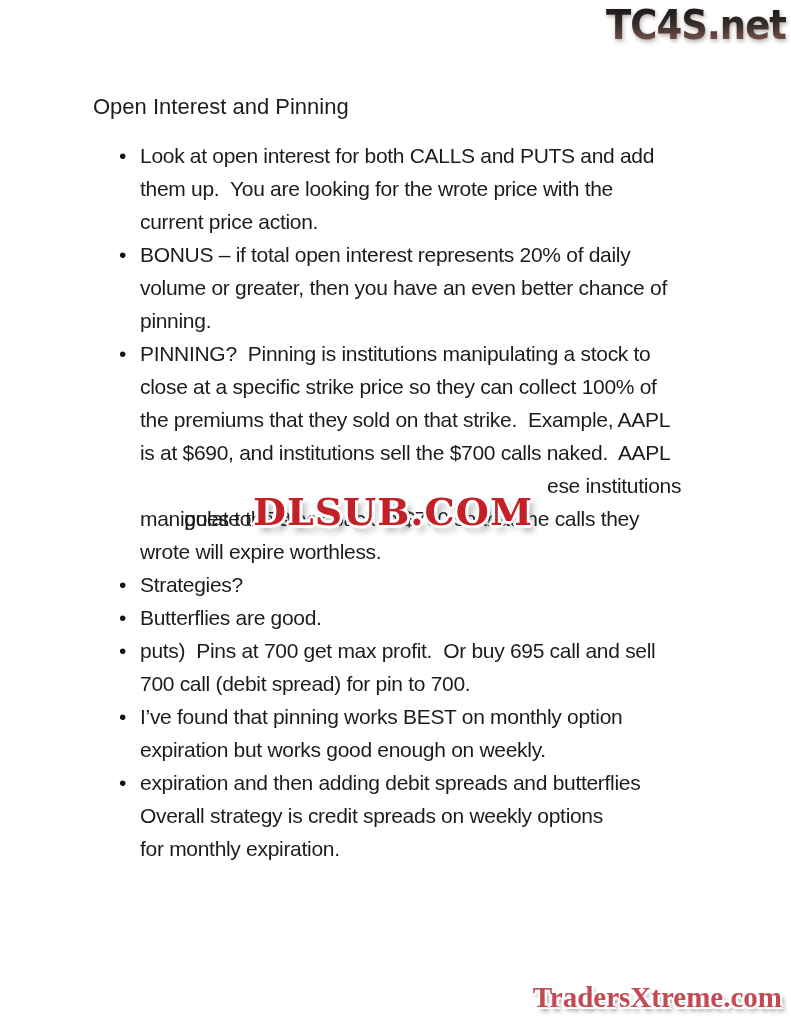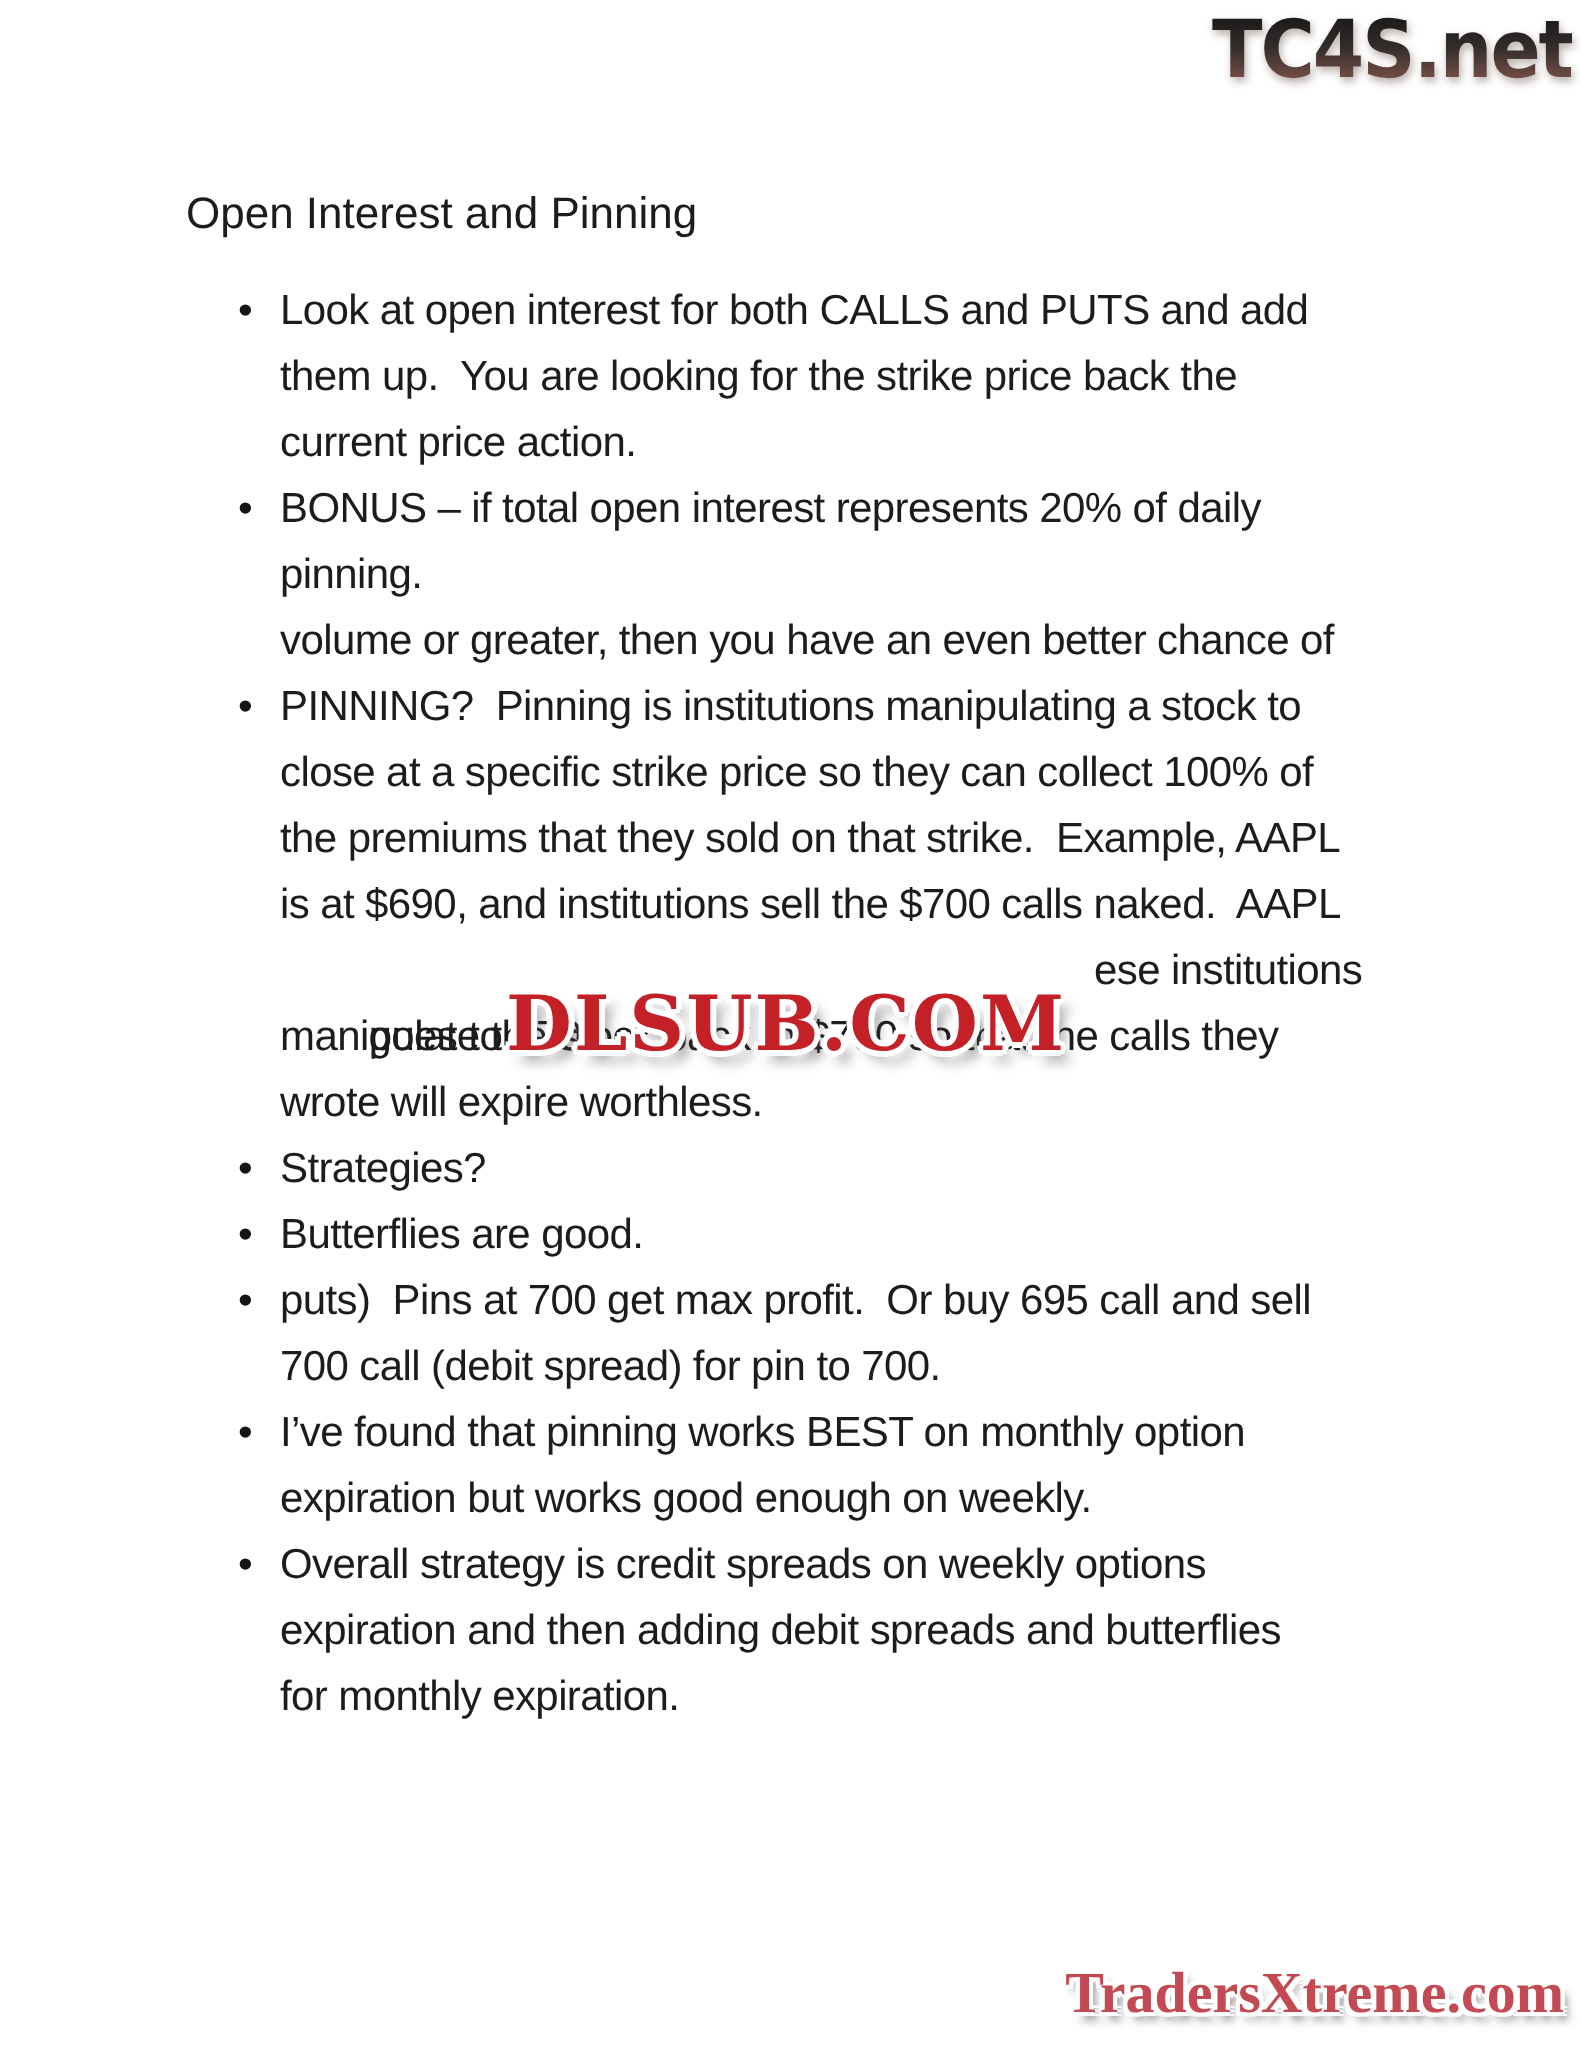--- a/index.html
+++ b/index.html
@@ -64,29 +64,29 @@
 
   <div class="logo">TC4S.net</div>
 
   <div class="title">Open Interest and Pinning</div>
 
   <div class="bullets">
 
     <div class="bullet">
       <span class="marker">•</span>
       <div class="line">Look at open interest for both CALLS and PUTS and add</div>
-      <div class="line">them up.  You are looking for the strike price back the</div>
+      <div class="line">them up.  You are looking for the wrote price with the</div>
       <div class="line">current price action.</div>
     </div>
 
     <div class="bullet">
       <span class="marker">•</span>
       <div class="line">BONUS – if total open interest represents 20% of daily</div>
+      <div class="line">volume or greater, then you have an even better chance of</div>
       <div class="line">pinning.</div>
-      <div class="line">volume or greater, then you have an even better chance of</div>
     </div>
 
     <div class="bullet">
       <span class="marker">•</span>
       <div class="line">PINNING?  Pinning is institutions manipulating a stock to</div>
       <div class="line">close at a specific strike price so they can collect 100% of</div>
       <div class="line">the premiums that they sold on that strike.  Example, AAPL</div>
       <div class="line">is at $690, and institutions sell the $700 calls naked.  AAPL</div>
       <div class="line">
         <span>goes to $705</span>
@@ -113,22 +113,22 @@
     </div>
 
     <div class="bullet">
       <span class="marker">•</span>
       <div class="line">I’ve found that pinning works BEST on monthly option</div>
       <div class="line">expiration but works good enough on weekly.</div>
     </div>
 
     <div class="bullet">
       <span class="marker">•</span>
+      <div class="line">expiration and then adding debit spreads and butterflies</div>
       <div class="line">Overall strategy is credit spreads on weekly options</div>
-      <div class="line">expiration and then adding debit spreads and butterflies</div>
       <div class="line">for monthly expiration.</div>
     </div>
 
   </div>
 
   <div class="wm-center">DLSUB.COM</div>
 
   <div class="wm-footer">TradersXtreme.com</div>
 
 </div>

